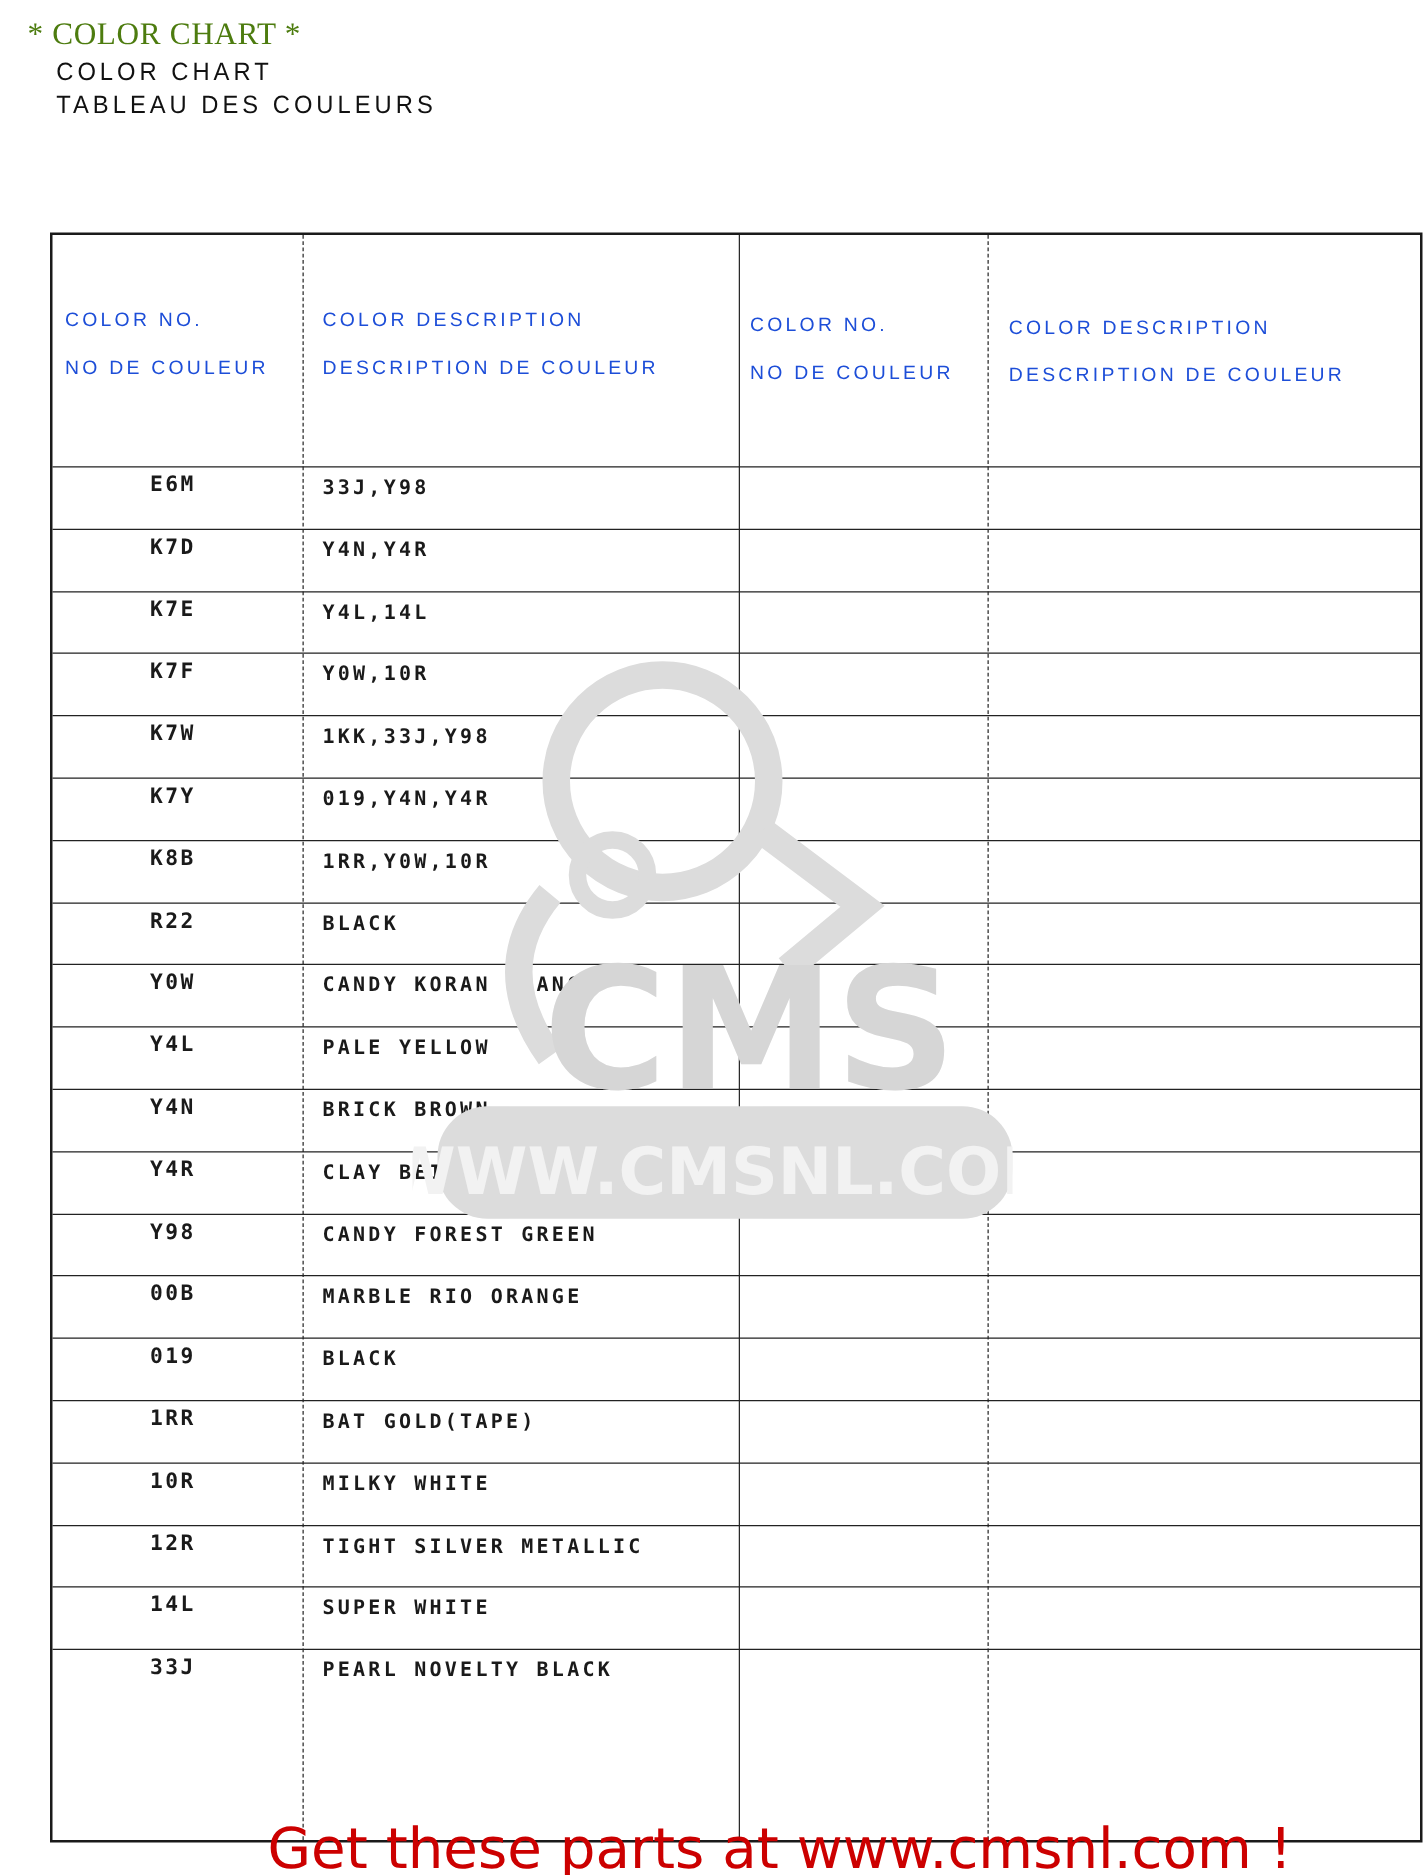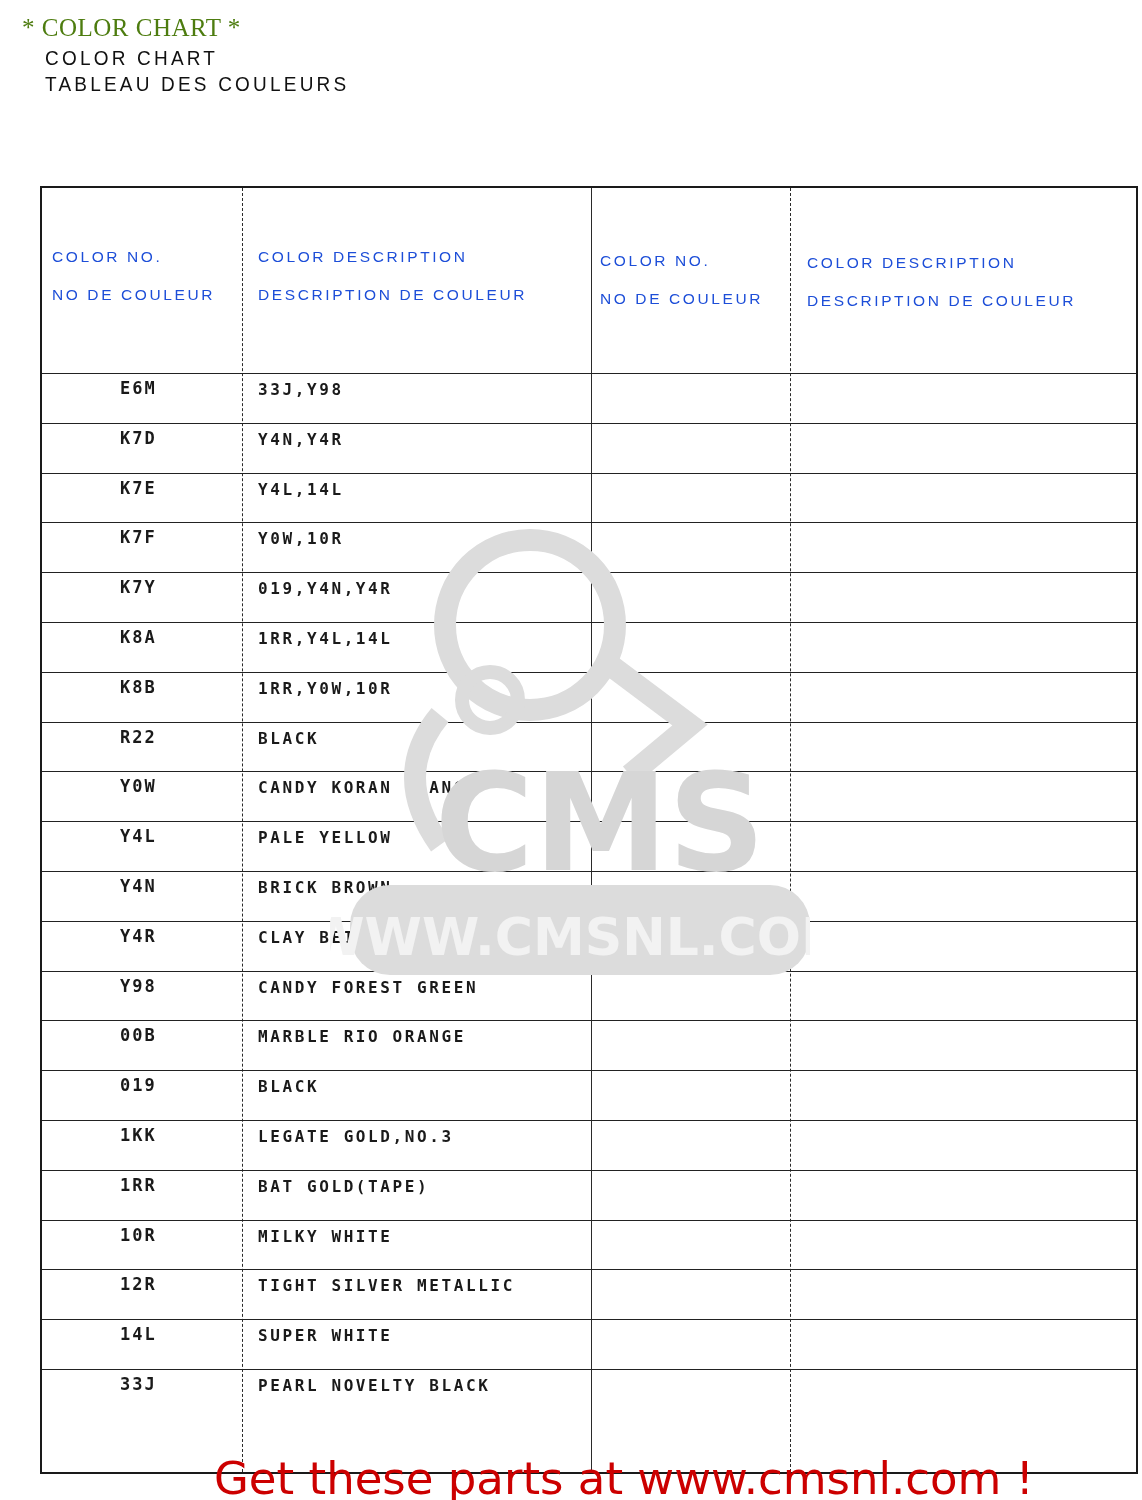--- a/index.html
+++ b/index.html
@@ -194,32 +194,32 @@
         <div class="cell-empty e1"></div>
         <div class="cell-empty e2"></div>
       </div>
       <div class="row">
         <div class="cell-code">K7F</div>
         <div class="cell-desc">Y0W,10R</div>
         <div class="cell-empty e1"></div>
         <div class="cell-empty e2"></div>
       </div>
       <div class="row">
+        <div class="cell-code">K7W</div>
+        <div class="cell-desc">1KK,33J,Y98</div>
+        <div class="cell-empty e1"></div>
+        <div class="cell-empty e2"></div>
+      </div>
+      <div class="row">
         <div class="cell-code">K7Y</div>
         <div class="cell-desc">019,Y4N,Y4R</div>
         <div class="cell-empty e1"></div>
         <div class="cell-empty e2"></div>
       </div>
       <div class="row">
-        <div class="cell-code">K8A</div>
-        <div class="cell-desc">1RR,Y4L,14L</div>
-        <div class="cell-empty e1"></div>
-        <div class="cell-empty e2"></div>
-      </div>
-      <div class="row">
         <div class="cell-code">K8B</div>
         <div class="cell-desc">1RR,Y0W,10R</div>
         <div class="cell-empty e1"></div>
         <div class="cell-empty e2"></div>
       </div>
       <div class="row">
         <div class="cell-code">R22</div>
         <div class="cell-desc">BLACK</div>
         <div class="cell-empty e1"></div>
         <div class="cell-empty e2"></div>
@@ -256,26 +256,20 @@
       </div>
       <div class="row">
         <div class="cell-code">00B</div>
         <div class="cell-desc">MARBLE RIO ORANGE</div>
         <div class="cell-empty e1"></div>
         <div class="cell-empty e2"></div>
       </div>
       <div class="row">
         <div class="cell-code">019</div>
         <div class="cell-desc">BLACK</div>
-        <div class="cell-empty e1"></div>
-        <div class="cell-empty e2"></div>
-      </div>
-      <div class="row">
-        <div class="cell-code">1KK</div>
-        <div class="cell-desc">LEGATE GOLD,NO.3</div>
         <div class="cell-empty e1"></div>
         <div class="cell-empty e2"></div>
       </div>
       <div class="row">
         <div class="cell-code">1RR</div>
         <div class="cell-desc">BAT GOLD(TAPE)</div>
         <div class="cell-empty e1"></div>
         <div class="cell-empty e2"></div>
       </div>
       <div class="row">

